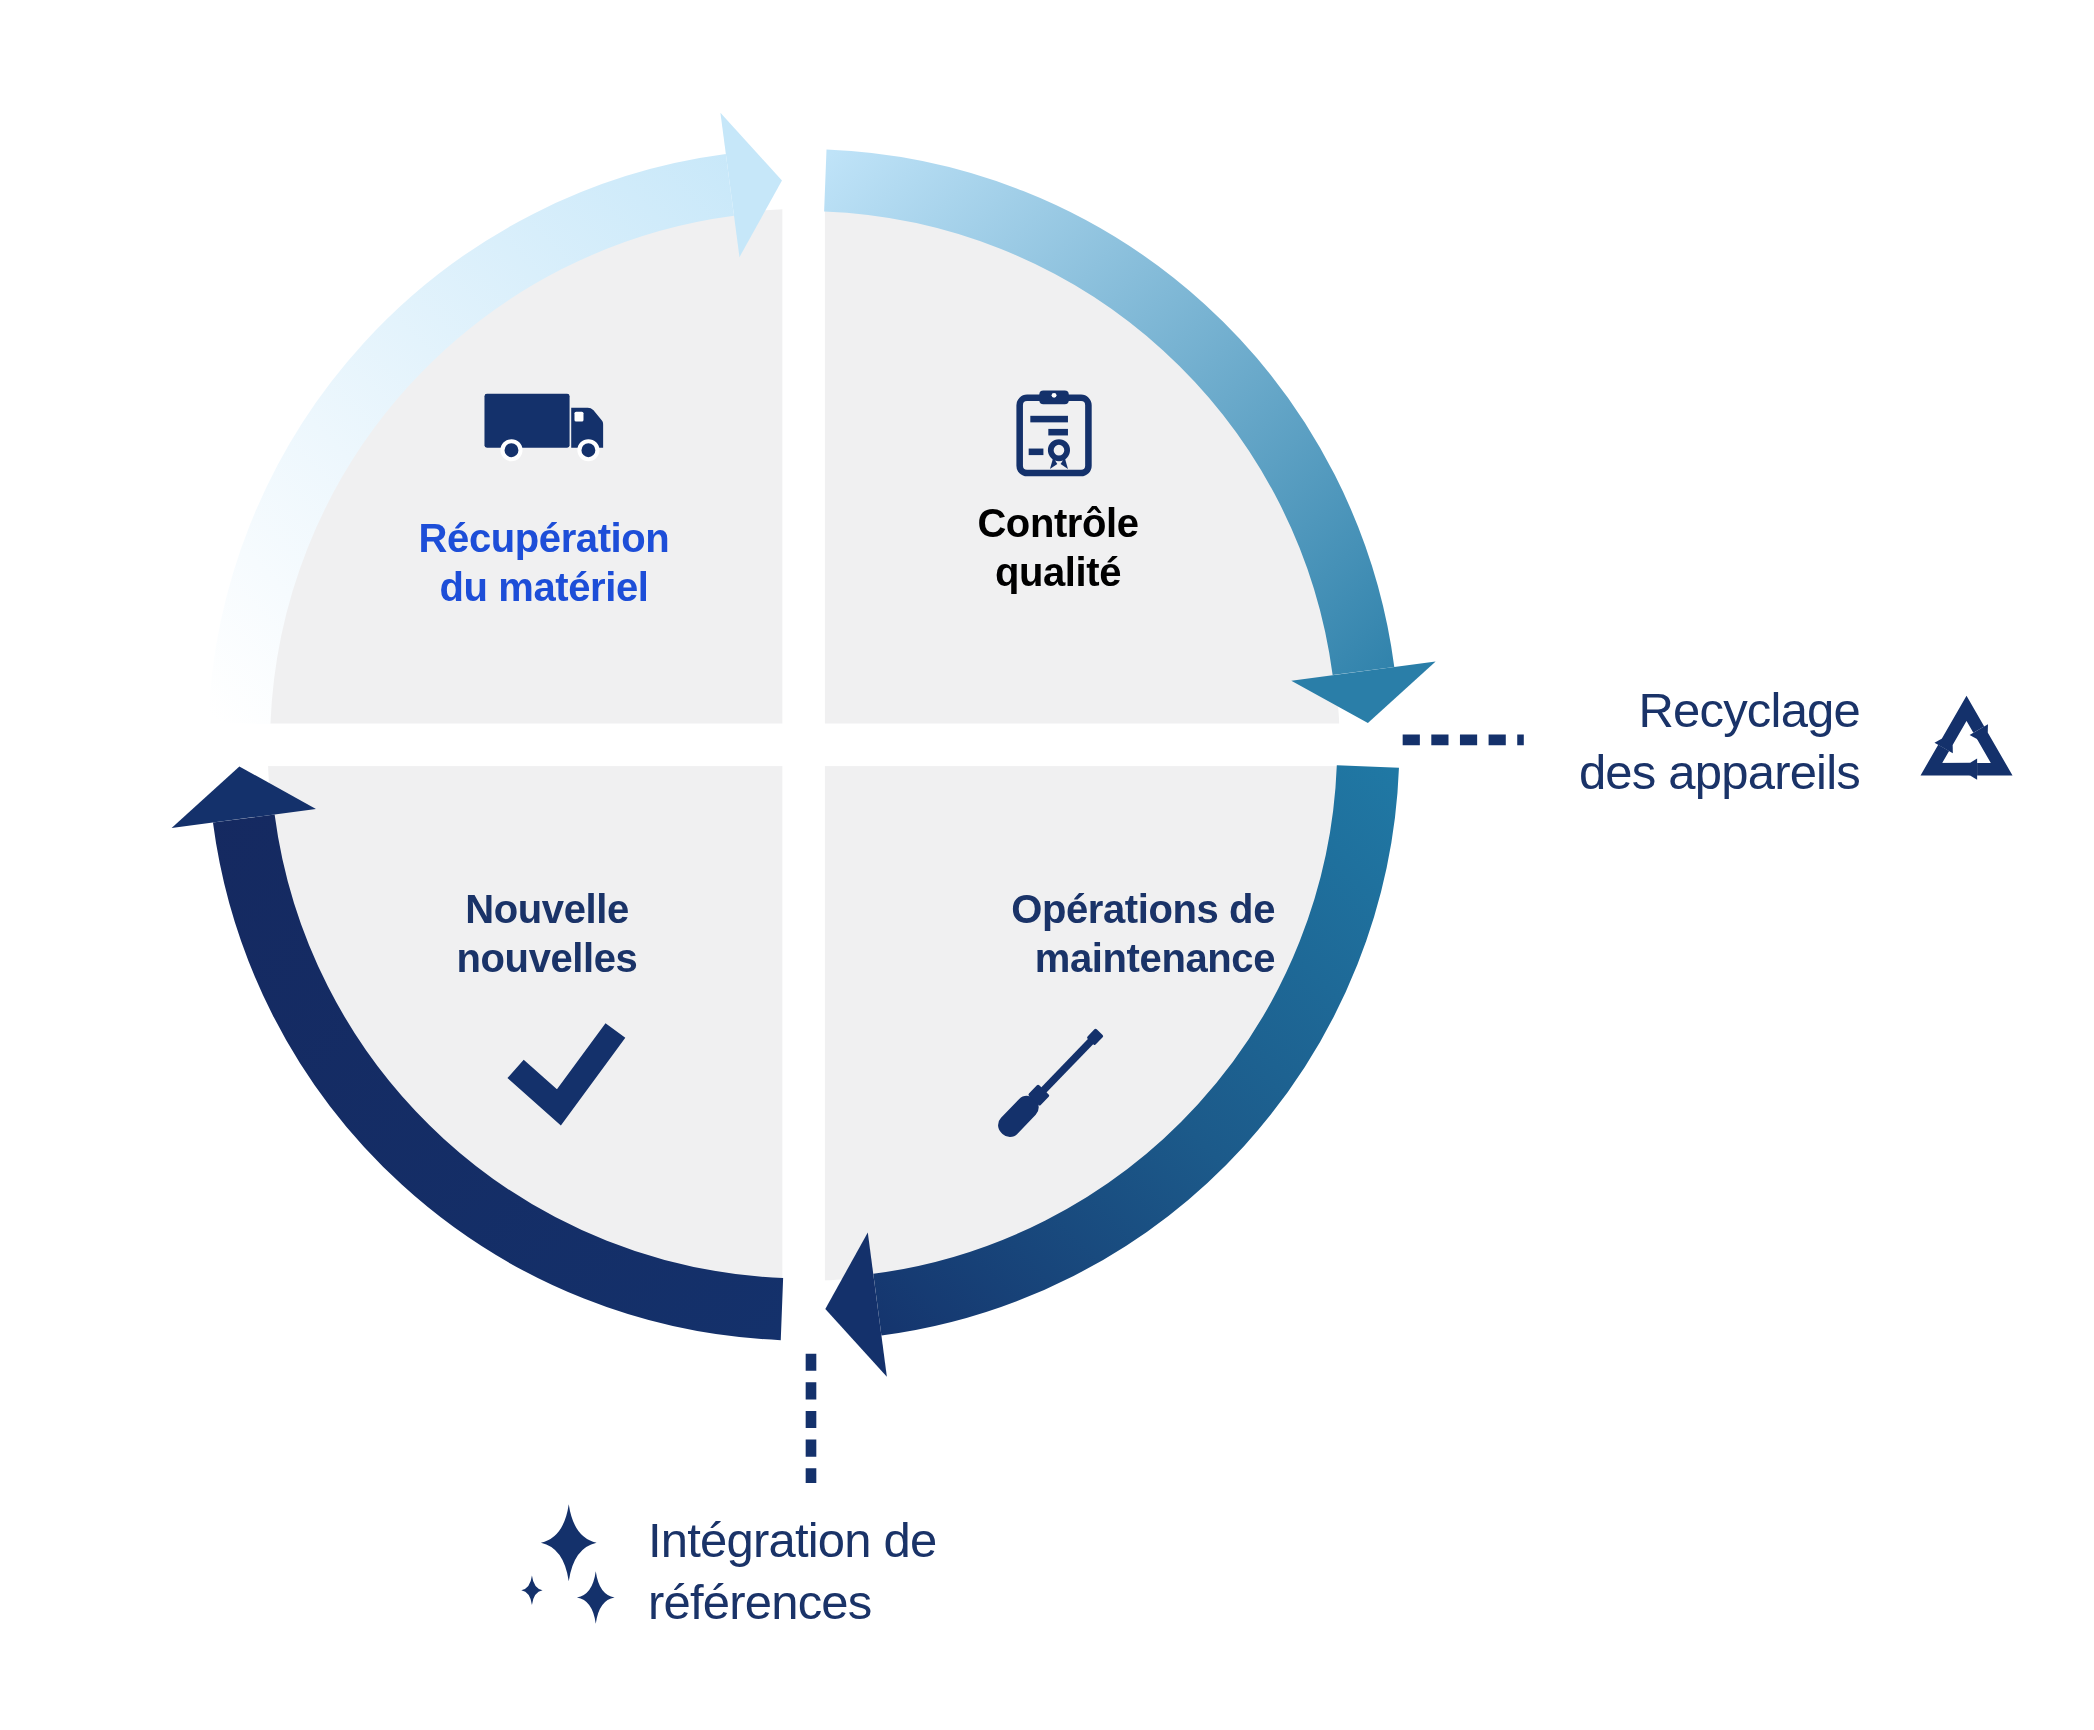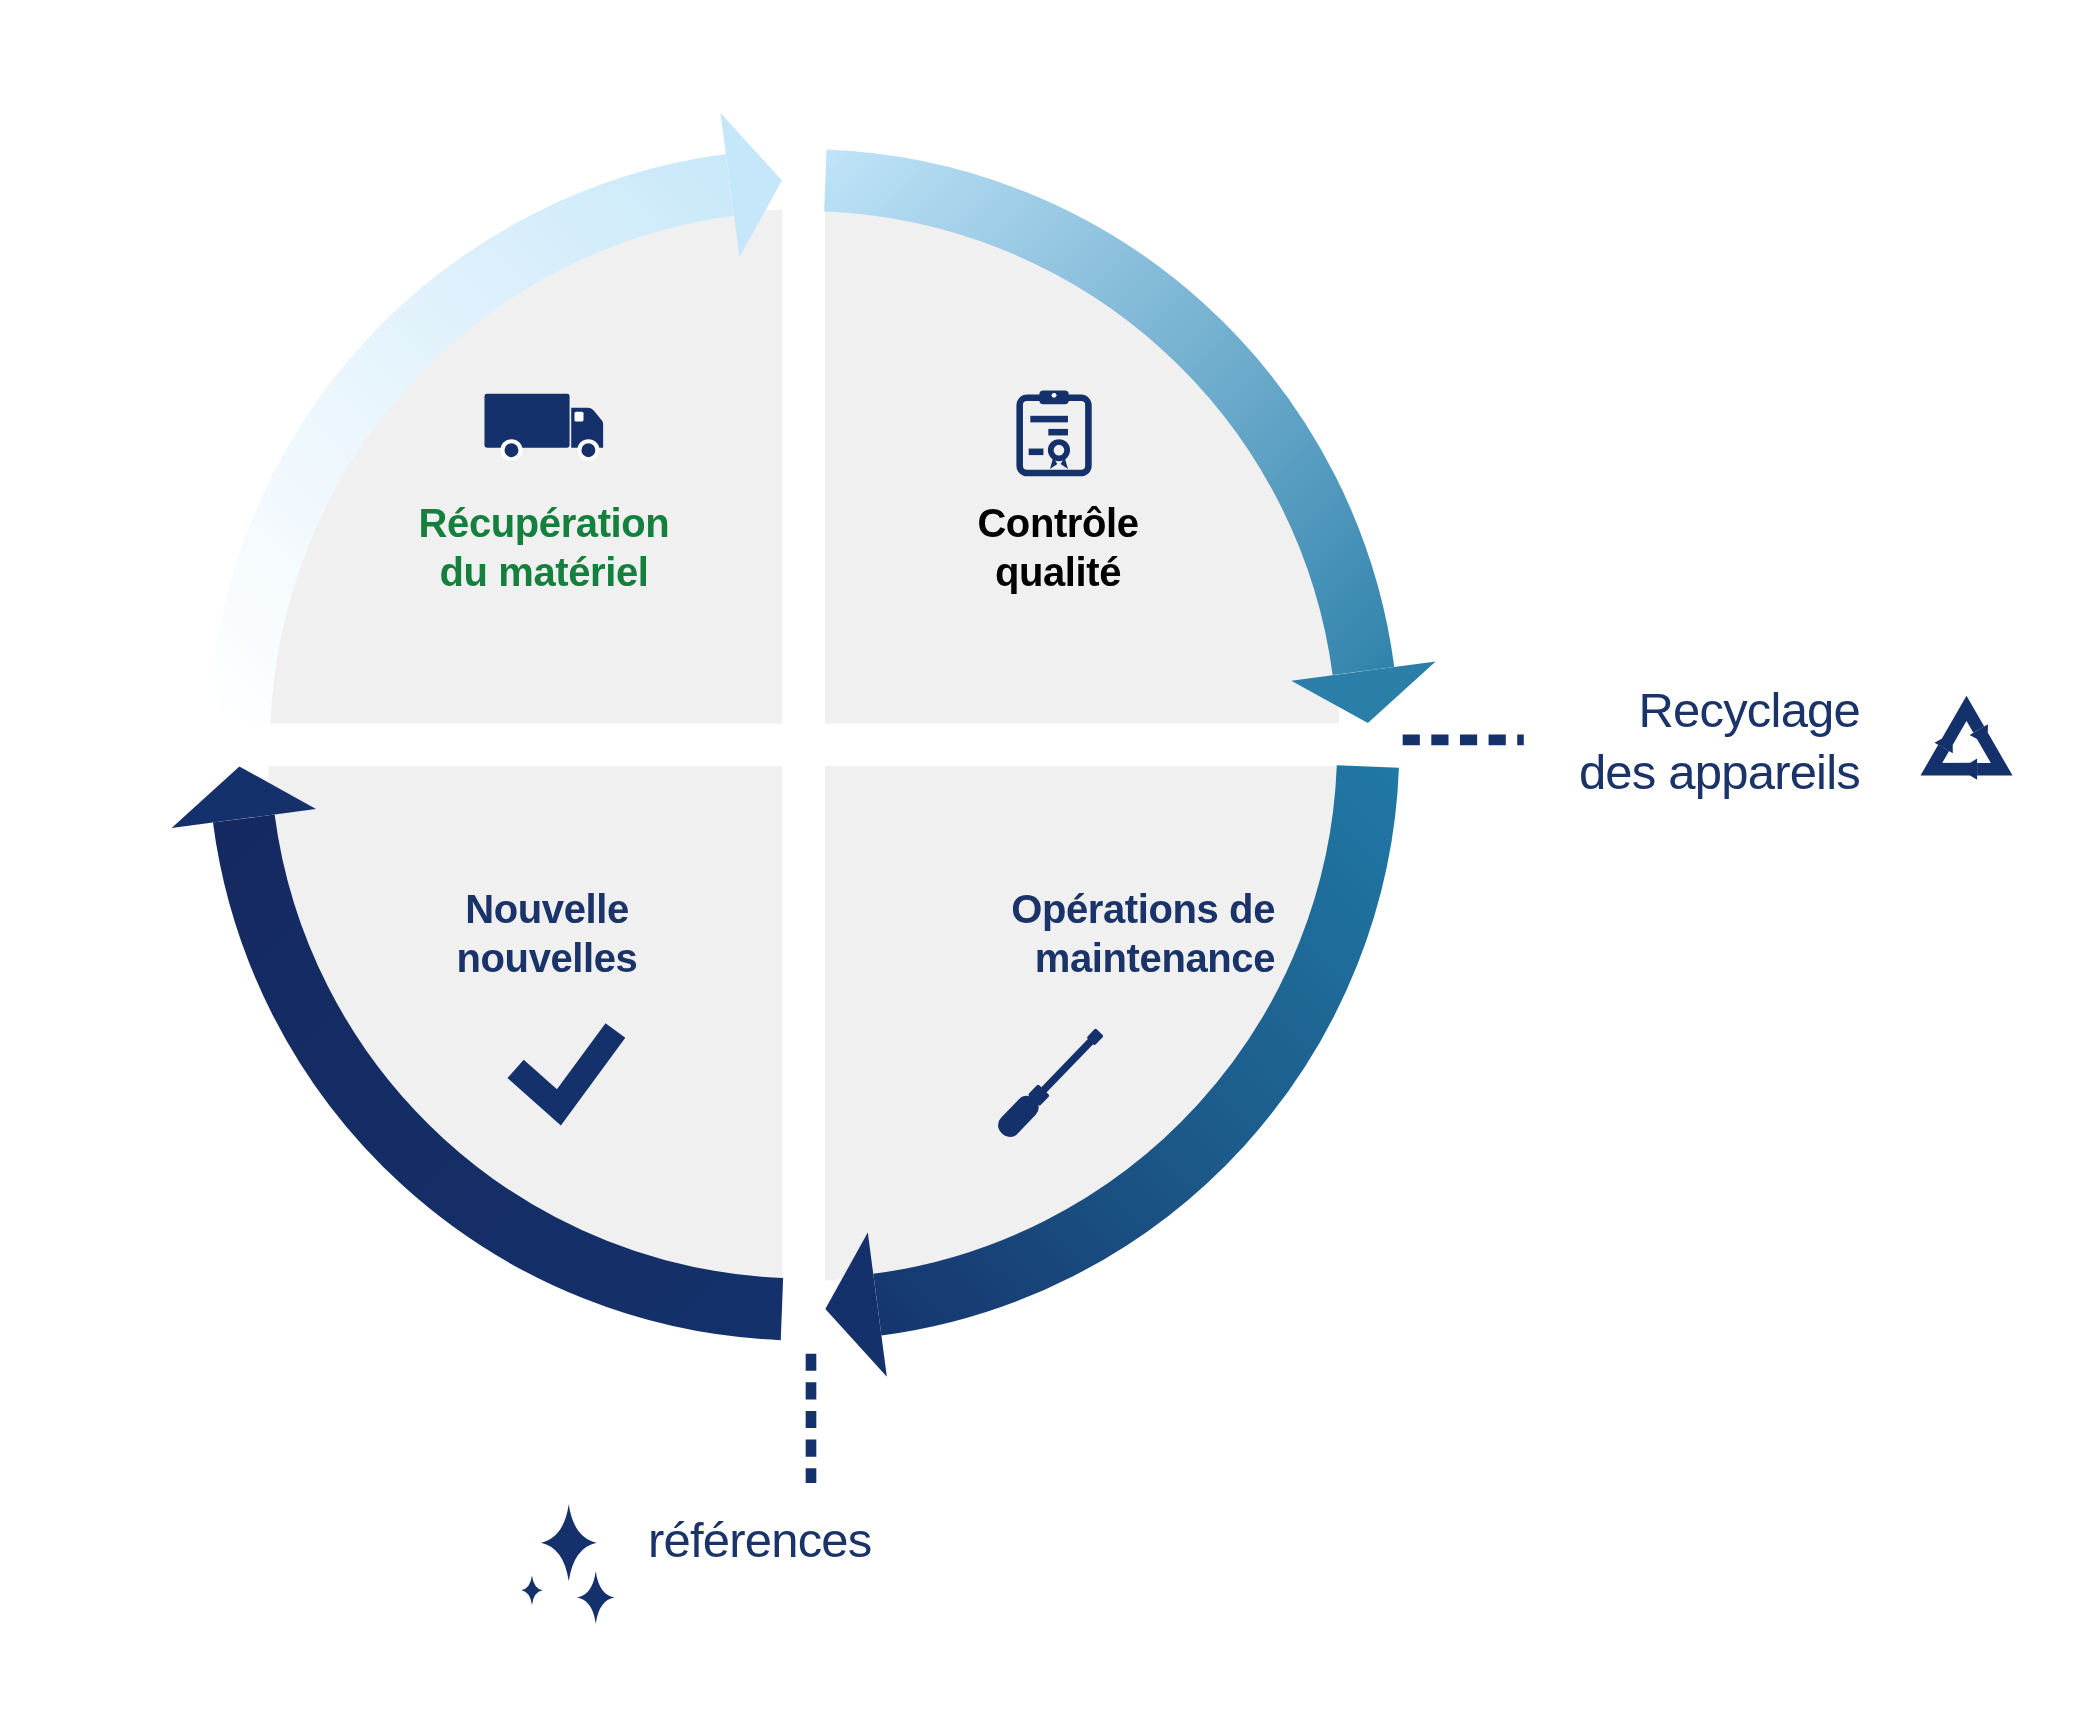--- a/index.html
+++ b/index.html
@@ -120,21 +120,21 @@
       </g>
     </g>
 
     <g>
       <path d="M695 1838 Q701 1879 729 1885 Q701 1891 695 1932 Q689 1891 661 1885 Q689 1879 695 1838 Z" fill="#14316B"></path>
       <path d="M650 1925 Q652 1941 663 1943 Q652 1945 650 1961 Q648 1945 637 1943 Q648 1941 650 1925 Z" fill="#14316B"></path>
       <path d="M728 1920 Q732 1949 751 1952 Q732 1955 728 1984 Q724 1955 705 1952 Q724 1949 728 1920 Z" fill="#14316B"></path>
     </g>
   </svg>
 
-  <div class="qlabel" style="left: 331px; top: 499px; color: #15803d;">
+  <div class="qlabel" style="left: 331px; top: 514px; color: #1d4ed8;">
     <div>Récupération</div>
     <div>du matériel</div>
   </div>
 
   <div class="qlabel" style="left: 845px; top: 499px; color: #000000;">
     <div>Contrôle</div>
     <div>qualité</div>
   </div>
 
   <div class="qlabel" style="left: 334px; top: 885px; color: rgb(26, 51, 104);">
@@ -146,17 +146,18 @@
     <div>Opérations de</div>
     <div>maintenance</div>
   </div>
 
   <div class="side-label right" style="left: 1484px; top: 651px; width: 376px; color: rgb(26, 51, 104);">
     <div>Recyclage</div>
     <div>des appareils</div>
   </div>
 
   <div class="side-label left" style="left: 648px; top: 1481px; width: 458px; color: rgb(26, 51, 104);">
+    <div>Intégration de</div>
     <div>références</div>
   </div>
 
 </div>
 
 
 </body></html>

